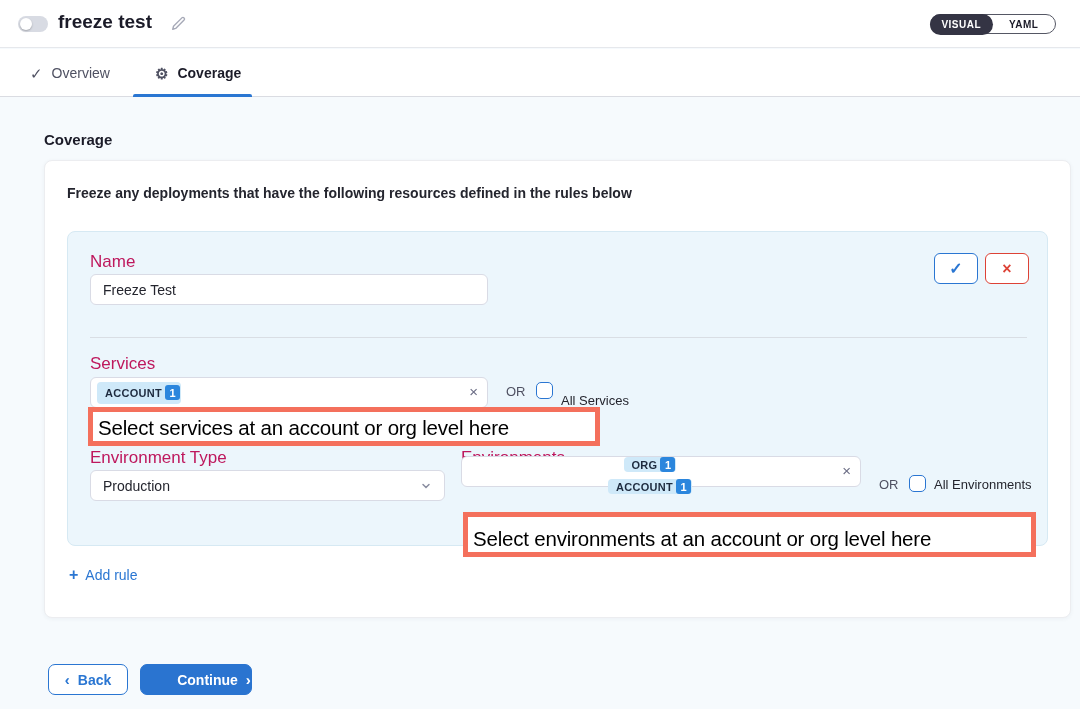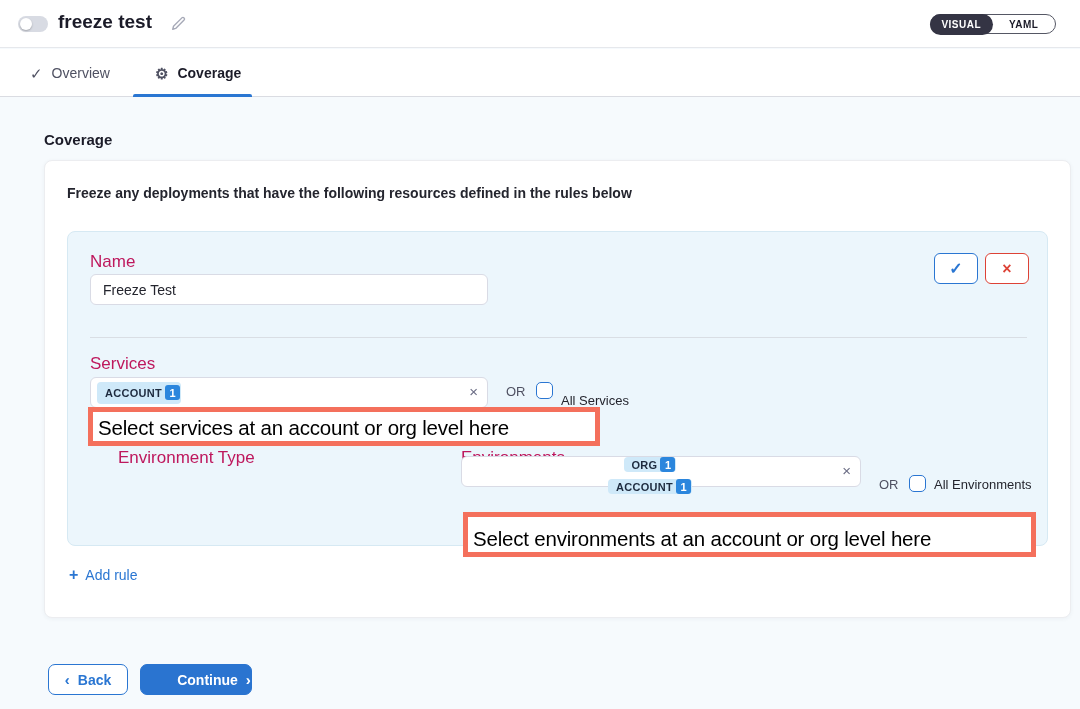--- a/index.html
+++ b/index.html
@@ -117,21 +117,29 @@
       <div class="chip">
         <span class="chip-text">ACCOUNT</span>
         <span class="chip-badge">1</span>
       </div>
       <span class="clear-x">×</span>
     </div>
     <div class="or-label" style="left:438px; top:152px;">OR</div>
     <div class="checkbox" style="left:468px; top:150px;"></div>
     <div class="chk-label" style="left:493px; top:152px;margin-top:9px;">All Services</div>
 
-    <div class="field-label" style="left:22px; top:216px;margin-left:28px;">Environment Type</div>
+    <div class="field-label" style="left:22px; top:216px;">Environment Type</div>
+    <div class="text-input select" style="left:22px; top:238px; width:355px;">
+      <span class="sel-val">Production</span>
+      <span>
+        <svg width="12" height="12" viewBox="0 0 12 12" fill="none" stroke="#8a8da0" stroke-width="1.5" stroke-linecap="round">
+            <path d="M3 4.5l3 3 3-3"></path>
+          </svg>
+      </span>
+    </div>
 
     <div class="field-label" style="left:393px; top:216px;">Environments</div>
     <div class="chip-input" style="left:393px; top:224px; width:400px;flex-direction:column;">
       <div class="chip">
         <span class="chip-text">ORG</span>
         <span class="chip-badge">1</span>
       </div>
       <div class="chip">
         <span class="chip-text">ACCOUNT</span>
         <span class="chip-badge">1</span>

